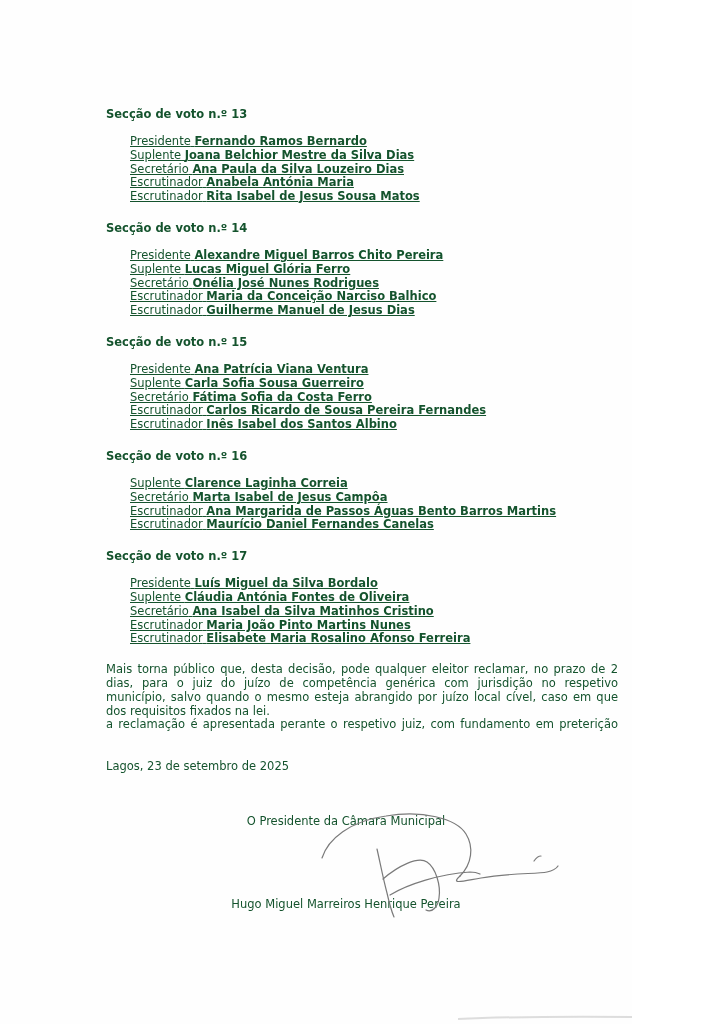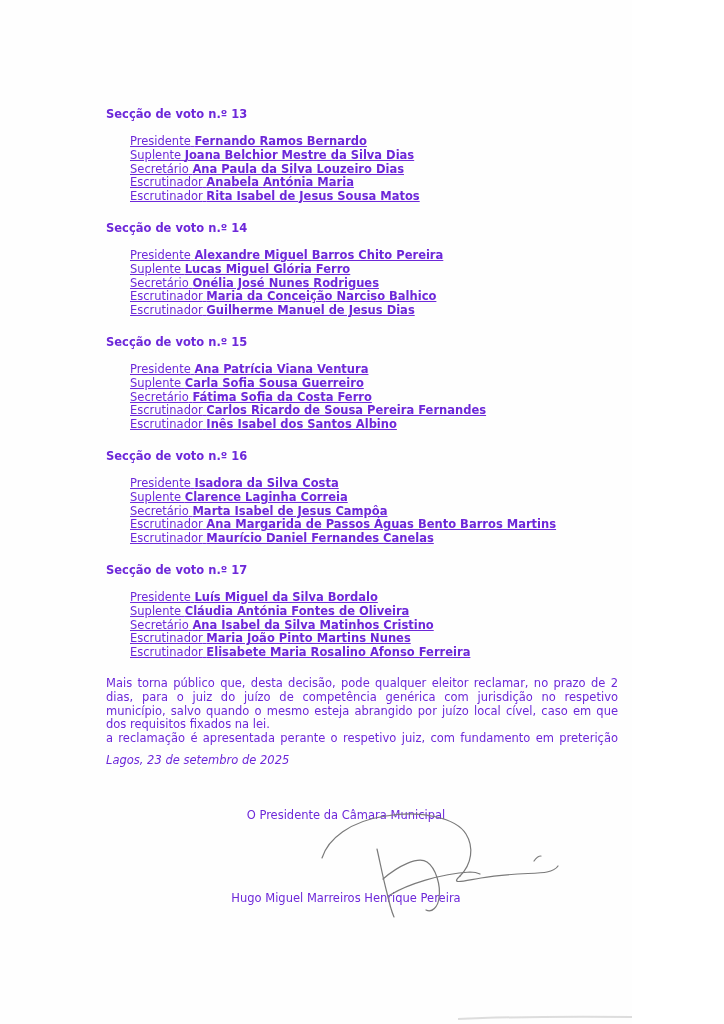--- a/index.html
+++ b/index.html
@@ -2,36 +2,36 @@
 <html><head>
 <meta charset="utf-8">
 <style>
   html,body{margin:0;padding:0;background:#ffffff;}
   .page{
     position:relative;
     width:632px;height:1024px;
     background:#fefefe;
     overflow:hidden;
     font-family:"DejaVu Sans","Liberation Sans",sans-serif;
-    color:#6d28d9;
+    color:#14532d;
   }
   .content{
     position:absolute;
     left:106px;top:107px;width:512px;
     font-size:11.5px;line-height:13.8px;
   }
   .section{margin:0 0 17px 0;}
   .section-heading{font-weight:bold;line-height:15px;margin:0 0 13px 0;}
   .roles{margin-left:24px;text-decoration:underline;}
   .role-line{white-space:nowrap;}
   .role-name{font-weight:bold;}
   .closing{margin-top:0;}
   .closing .jline{text-align:justify;text-align-last:justify;-moz-text-align-last:justify;}
   .closing .jline.last{text-align-last:left;-moz-text-align-last:left;}
-  .dateline{margin-top:8px;font-style:italic;}
+  .dateline{margin-top:28px;}
   .sigblock{position:relative;left:-16px;margin-top:41px;text-align:center;}
   .sig-name{margin-top:69px;text-align:center;}
   .ink-overlay{
     position:absolute;left:0;top:0;width:724px;height:1024px;
     pointer-events:none;
   }
 </style>
 </head>
 <body>
 
@@ -67,21 +67,20 @@
         <div class="role-line"><span>Suplente</span> <span class="role-name">Carla Sofia Sousa Guerreiro</span></div>
         <div class="role-line"><span>Secretário</span> <span class="role-name">Fátima Sofia da Costa Ferro</span></div>
         <div class="role-line"><span>Escrutinador</span> <span class="role-name">Carlos Ricardo de Sousa Pereira Fernandes</span></div>
         <div class="role-line"><span>Escrutinador</span> <span class="role-name">Inês Isabel dos Santos Albino</span></div>
       </div>
     </div>
 
     <div class="section">
       <div class="section-heading">Secção de voto n.º 16</div>
       <div class="roles">
-        <div class="role-line"><span>Presidente</span> <span class="role-name">Isadora da Silva Costa</span></div>
         <div class="role-line"><span>Suplente</span> <span class="role-name">Clarence Laginha Correia</span></div>
         <div class="role-line"><span>Secretário</span> <span class="role-name">Marta Isabel de Jesus Campôa</span></div>
         <div class="role-line"><span>Escrutinador</span> <span class="role-name">Ana Margarida de Passos Águas Bento Barros Martins</span></div>
         <div class="role-line"><span>Escrutinador</span> <span class="role-name">Maurício Daniel Fernandes Canelas</span></div>
       </div>
     </div>
 
     <div class="section">
       <div class="section-heading">Secção de voto n.º 17</div>
       <div class="roles">

